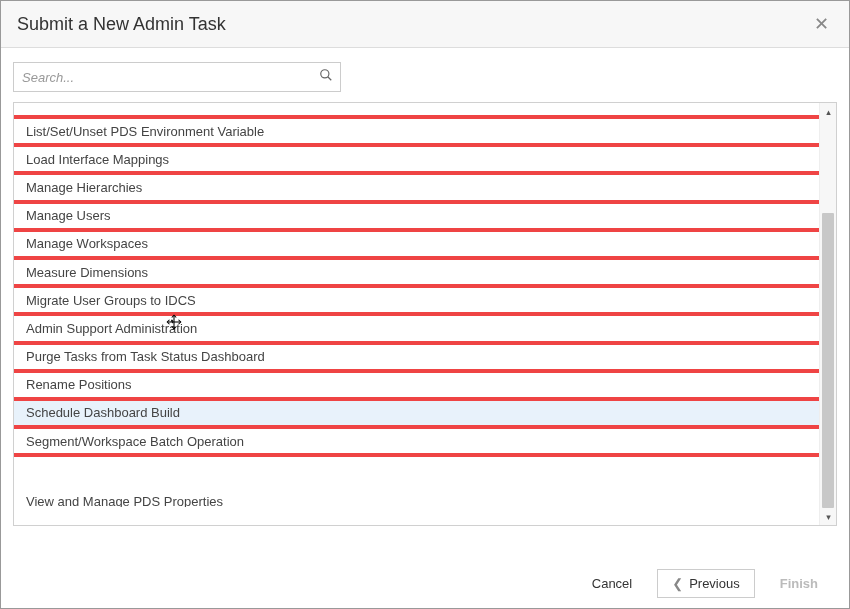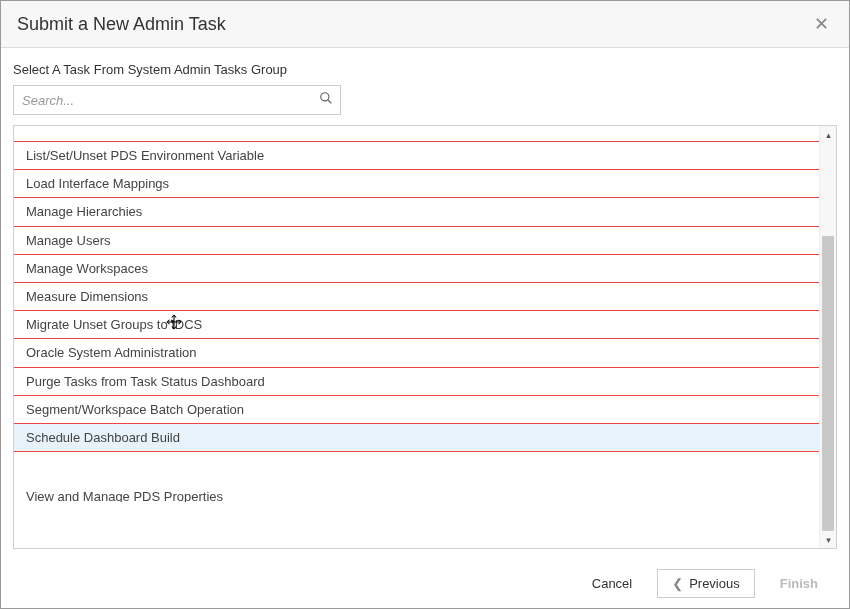--- a/index.html
+++ b/index.html
@@ -80,21 +80,21 @@
       overflow: hidden;
     }
     .list-inner {
       height: 100%;
       overflow: hidden;
     }
     .list-item {
       padding: 6px 12px;
       font-size: 13px;
       color: #444;
-      border-bottom: 1px solid #ef4444;
+      border-bottom: 4px solid #ef4444;
       cursor: pointer;
       white-space: nowrap;
       overflow: hidden;
       text-overflow: ellipsis;
       height: 28.2px;
       display: flex;
       align-items: center;
     }
     .list-item.selected {
       background: #e8f2fb;
@@ -193,46 +193,46 @@
 <body>
 
 <div class="header">
   <div class="title">Submit a New Admin Task</div>
   <button class="close-btn">
     <span>✕</span>
   </button>
 </div>
 
 <div class="body">
-  <div class="subtitle">Select A Task From System Admin Tasks Group</div>
 
   <div class="search-wrap">
     <input class="search-input" type="text" placeholder="Search..." style="">
     <span class="search-icon">
       <svg width="14" height="14" viewBox="0 0 24 24" fill="none" stroke="#666" stroke-width="2">
         <circle cx="10" cy="10" r="7"></circle>
         <line x1="15" y1="15" x2="21" y2="21"></line>
       </svg>
     </span>
   </div>
 
   <div class="list-container">
     <div class="list-inner">
       <div class="list-item partial-top"></div>
       <div class="list-item">List/Set/Unset PDS Environment Variable</div>
       <div class="list-item">Load Interface Mappings</div>
       <div class="list-item">Manage Hierarchies</div>
       <div class="list-item">Manage Users</div>
       <div class="list-item">Manage Workspaces</div>
       <div class="list-item">Measure Dimensions</div>
-      <div class="list-item">Migrate Unset Groups to IDCS</div>
-      <div class="list-item">Oracle System Administration</div>
+      <div class="list-item">Migrate User Groups to IDCS</div>
+      <div class="list-item">Admin Support Administration</div>
       <div class="list-item">Purge Tasks from Task Status Dashboard</div>
+      <div class="list-item">Rename Positions</div>
+      <div class="list-item selected">Schedule Dashboard Build</div>
       <div class="list-item">Segment/Workspace Batch Operation</div>
-      <div class="list-item selected">Schedule Dashboard Build</div>
       <div class="list-item partial-bottom">View and Manage PDS Properties</div>
     </div>
     <div class="scrollbar-track">
       <div class="scroll-up">
         <span>▴</span>
       </div>
       <div class="scroll-thumb"></div>
       <div class="scroll-down">
         <span>▾</span>
       </div>

